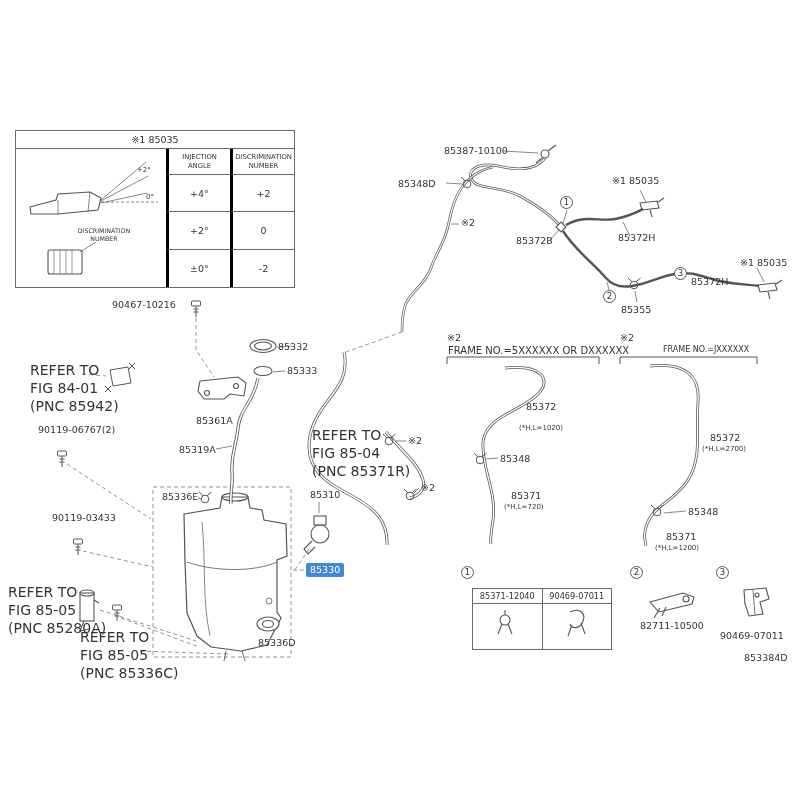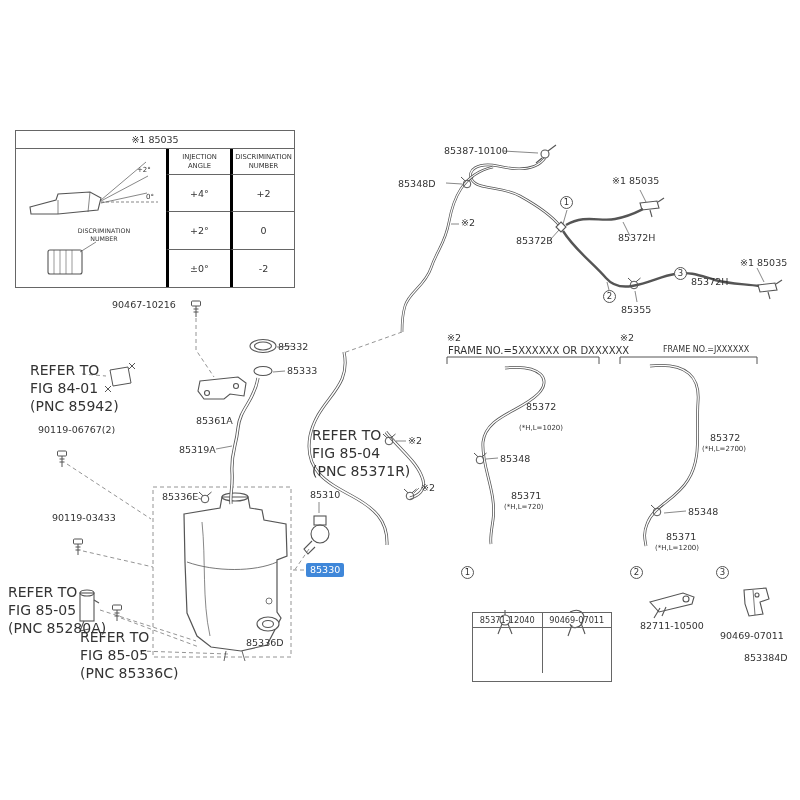--- a/index.html
+++ b/index.html
@@ -250,21 +250,21 @@
 FIG 85-04
 (PNC 85371R)</div>
   <div class="lbl" style="left:310px;top:489px;">85310</div>
   <div class="lbl pill" style="left:306px;top:563px;">85330</div>
   <div class="lbl ref" style="left:8px;top:583px;">REFER TO
 FIG 85-05
 (PNC 85280A)</div>
   <div class="lbl ref" style="left:80px;top:628px;">REFER TO
 FIG 85-05
 (PNC 85336C)</div>
-  <div class="lbl" style="left:246px;top:637px;text-align:right;">85336D</div>
+  <div class="lbl" style="left:258px;top:637px;text-align:right;">85336D</div>
 
   <div class="lbl" style="left:444px;top:145px;">85387-10100</div>
   <div class="lbl" style="left:398px;top:178px;">85348D</div>
   <div class="lbl" style="left:612px;top:175px;">※1 85035</div>
   <div class="lbl" style="left:516px;top:235px;">85372B</div>
   <div class="lbl" style="left:618px;top:232px;">85372H</div>
   <div class="lbl" style="left:621px;top:304px;">85355</div>
   <div class="lbl" style="left:691px;top:276px;">85372H</div>
   <div class="lbl" style="left:740px;top:257px;">※1 85035</div>
   <div class="lbl" style="left:461px;top:217px;">※2</div>
@@ -284,21 +284,21 @@
 
   <div class="lbl" style="left:620px;top:332px;">※2</div>
   <div class="lbl" style="left:630px;top:345px;font-size:8px;padding-left:33px;">FRAME NO.=JXXXXXX</div>
   <div class="lbl" style="left:710px;top:432px;">85372</div>
   <div class="lbl xs" style="left:702px;top:445px;">(*H,L=2700)</div>
   <div class="lbl" style="left:688px;top:506px;">85348</div>
   <div class="lbl" style="left:666px;top:531px;">85371</div>
   <div class="lbl xs" style="left:655px;top:544px;">(*H,L=1200)</div>
 
   <div class="circ" style="left:461px;top:566px;">1</div>
-  <div class="btable" style="left:472px;top:612px;width:140px;height:70px;">
+  <div class="btable" style="left:472px;top:588px;width:140px;height:62px;">
     <div class="head">
       <div>85371-12040</div>
       <div>90469-07011</div>
     </div>
     <div class="body">
       <div></div>
       <div></div>
     </div>
   </div>
   <div class="circ" style="left:630px;top:566px;">2</div>

